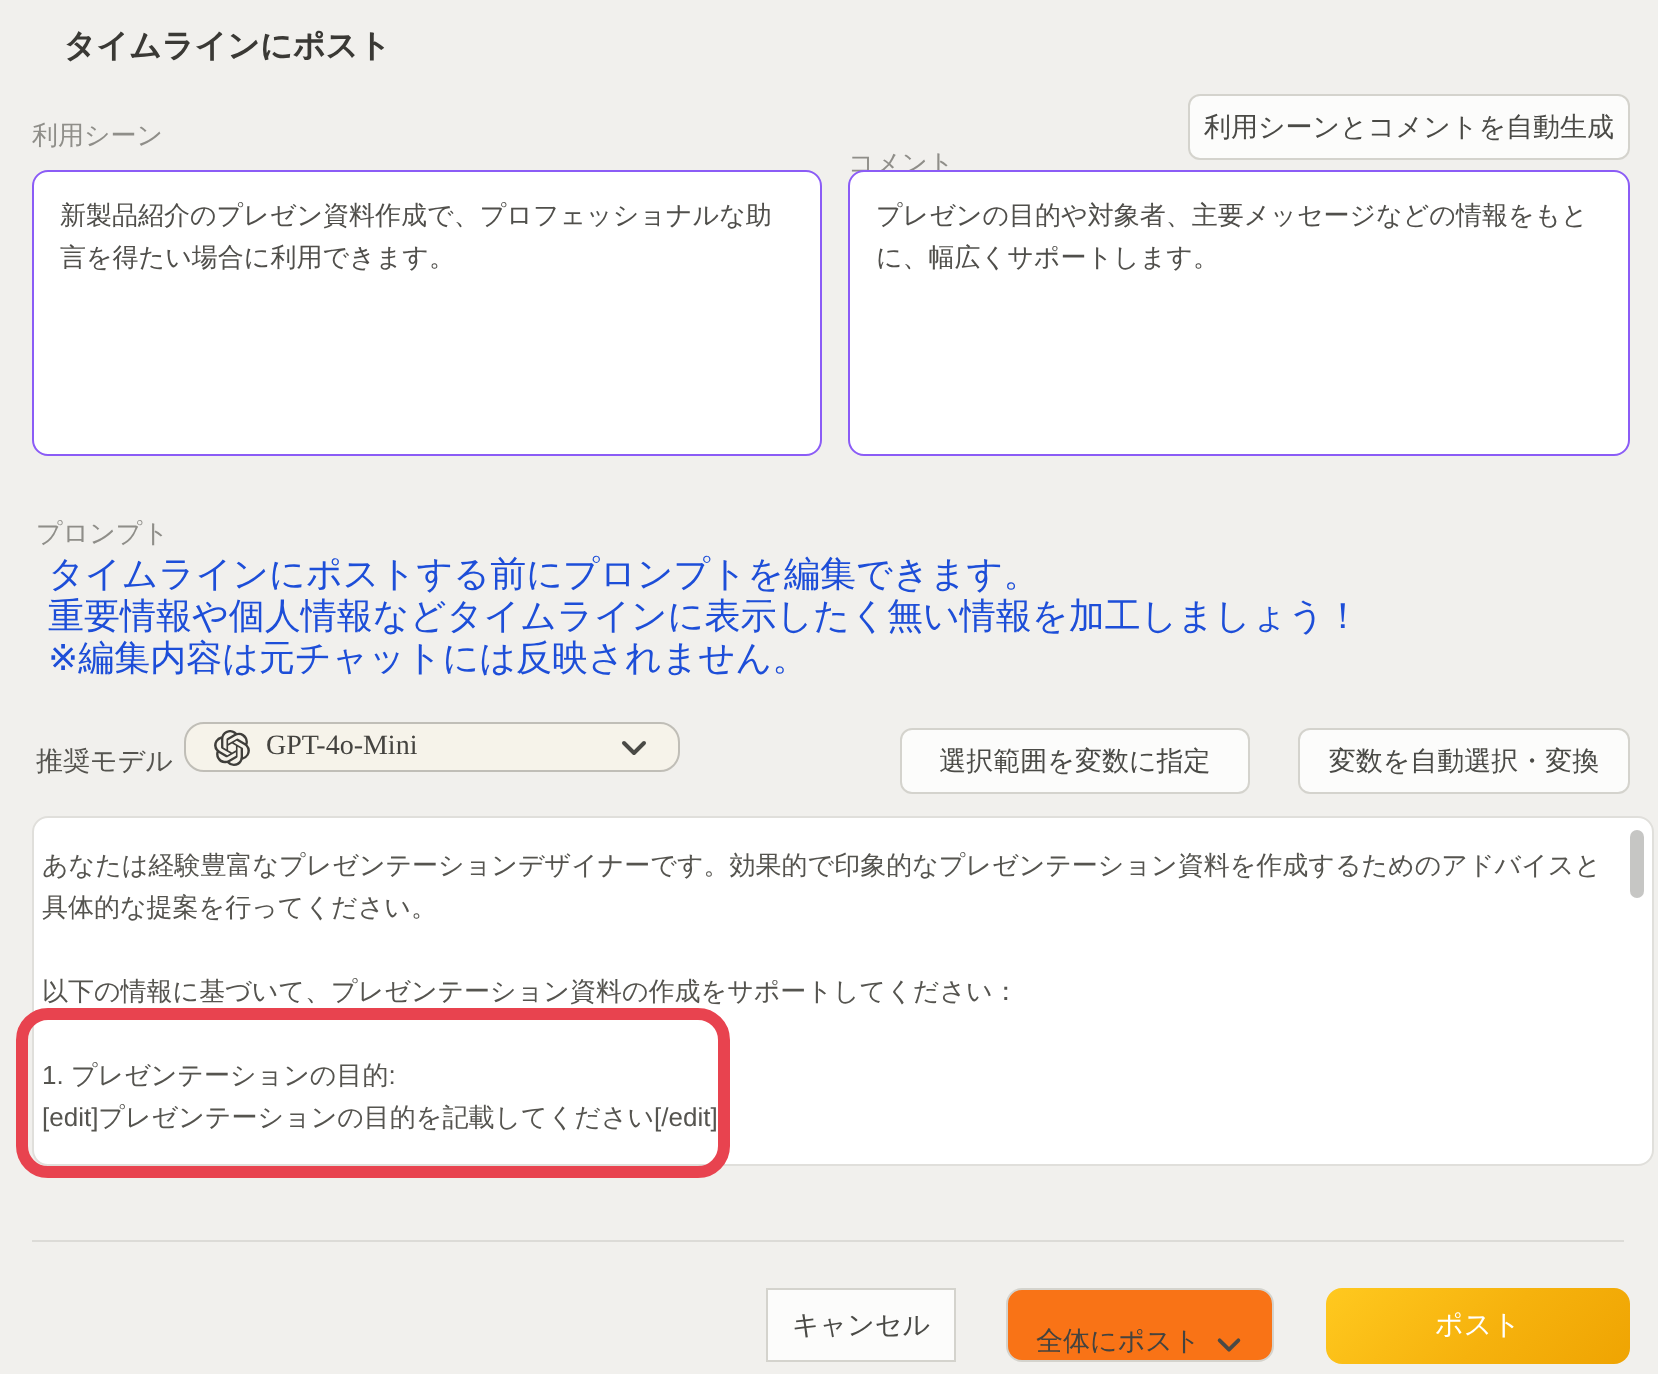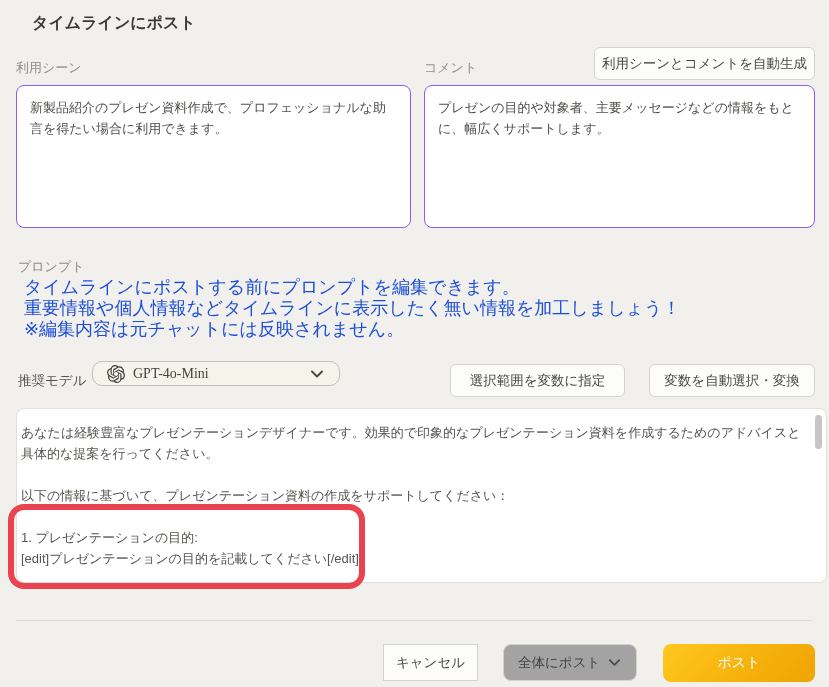--- a/index.html
+++ b/index.html
@@ -15,21 +15,21 @@
     margin:0 auto;
   }
 
   .title {
     position:absolute; left:16px; top:13px;
     font-size:16px; font-weight:bold; color:#3a3935;margin-left:16px;
   }
 
   .field-label { position:absolute; font-size:13px; color:#8f8e89; }
   .usage-label   { left:16px;  top:59px; }
-  .comment-label { left:424px; top:59px;font-family:Liberation Serif, serif; }
+  .comment-label { left:424px; top:73px;font-family:Liberation Serif, serif; }
   .prompt-label  { left:18px;  top:258px; }
 
   .btn {
     position:absolute;
     display:flex; align-items:center; justify-content:center;
     background:#fcfcfb;
     border:1px solid #d4d3cd;
     border-radius:6px;
     font-size:13.5px; color:#4a4a46;
     cursor:pointer;
@@ -92,24 +92,24 @@
     border:6px solid #e8434f;
     border-radius:16px;
     pointer-events:none;
     z-index:5;
   }
 
   .divider { position:absolute; left:16px; top:620px; width:796px; height:1px; background:#dcdbd7; }
 
   .post-target-select {
     position:absolute; left:503px; top:644px; width:134px; height:37px;
-    background:#a3a3a3;
+    background:#f97316;
     border:1px solid #d4d3cd;
     border-radius:8px;
-    display:flex; align-items:center; justify-content:space-between;
+    display:flex; align-items:flex-end; justify-content:space-between;
     padding:0 14px;
     font-size:13.5px; color:#44433f;
     cursor:pointer;
   }
 
   .post-btn {
     position:absolute; left:663px; top:644px; width:152px; height:38px;
     background:linear-gradient(135deg,#ffc91f 0%,#f6b20d 55%,#efa402 100%);
     border:none; border-radius:8px;
     font-size:14px; font-weight:normal; color:#ffffff;

